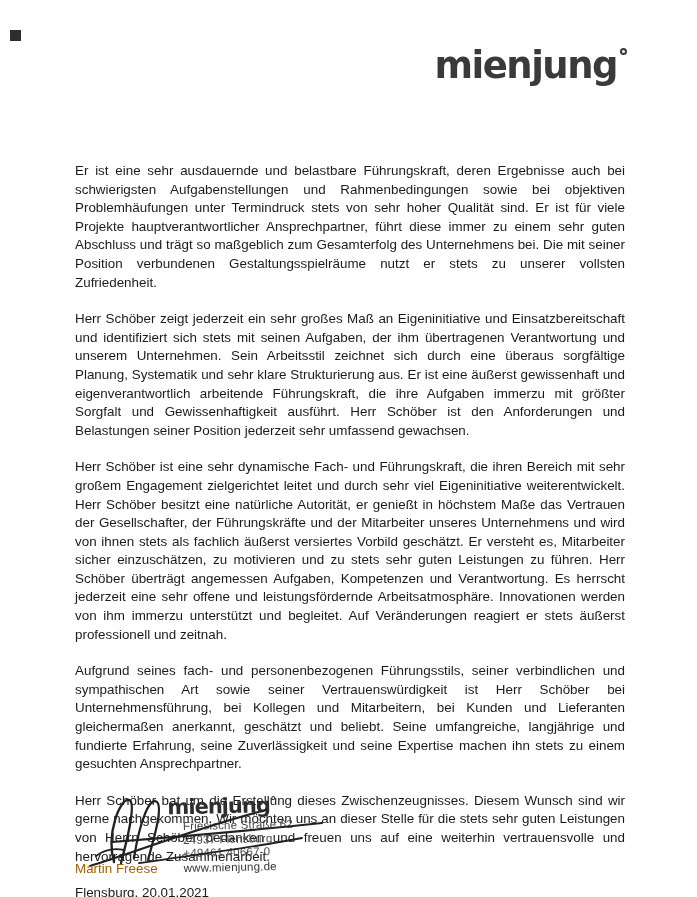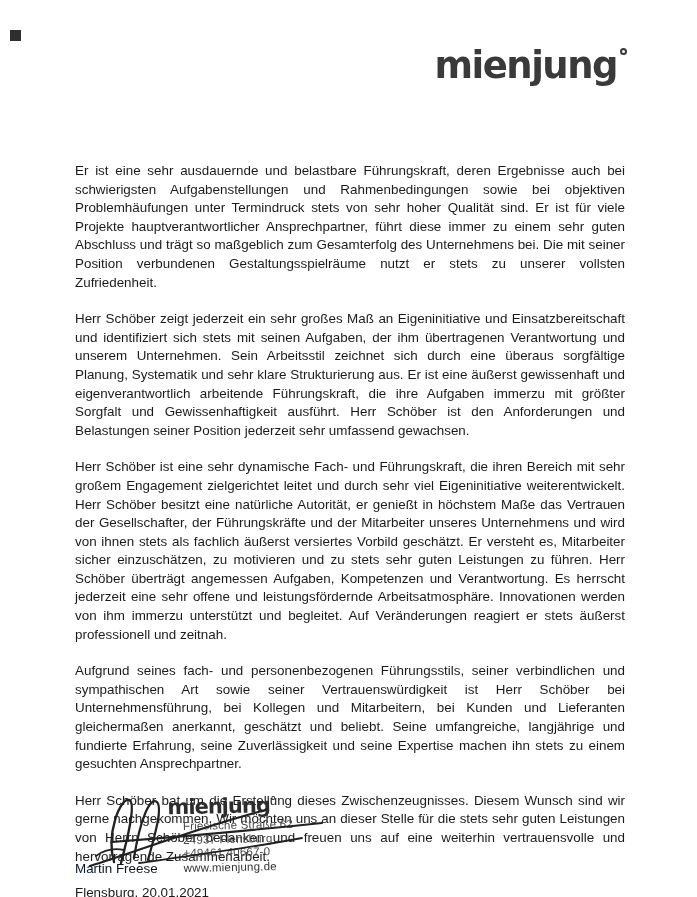--- a/index.html
+++ b/index.html
@@ -95,21 +95,21 @@
     z-index: 3;
     pointer-events: none;
   }
 
   
   .signer {
     position: absolute;
     left: 75px; top: 861px;
     font-size: 13.4px;
     line-height: 16.5px;
-    color: #0f172a;
+    color: #a16207;
     z-index: 4;
   }
 </style>
 </head>
 <body>
 
 <div class="page">
 
   <div class="scan-artifact"></div>
 

